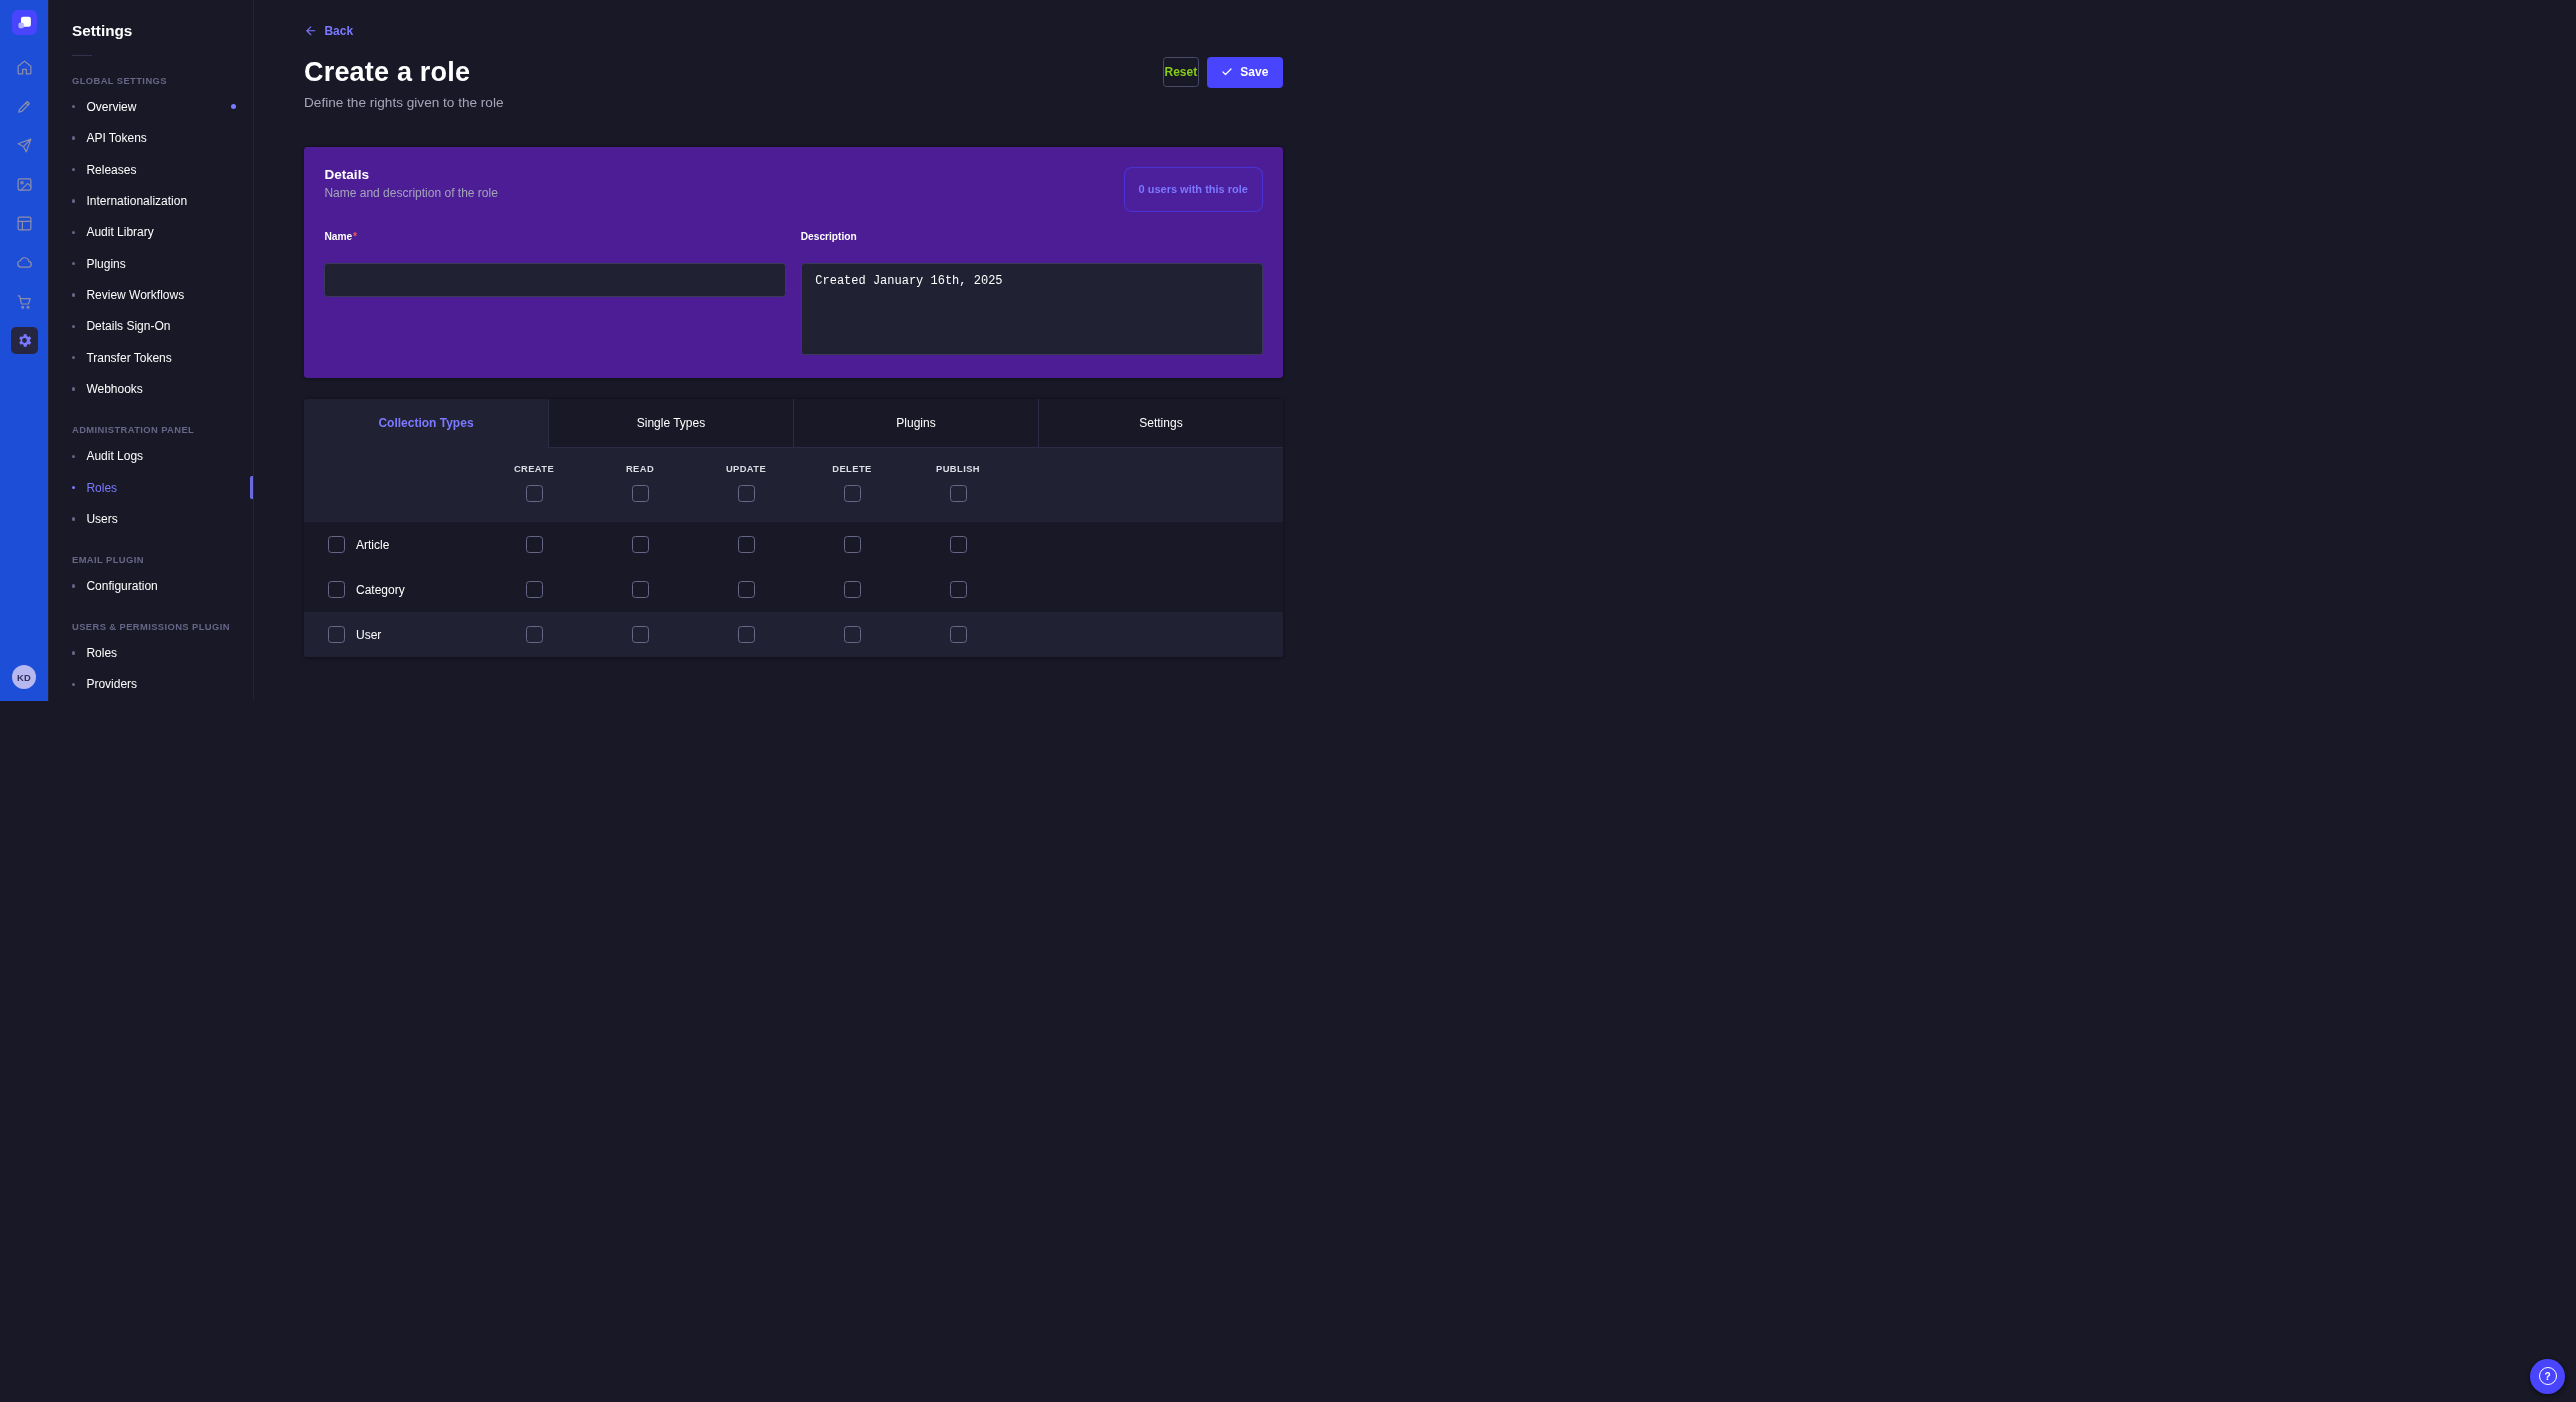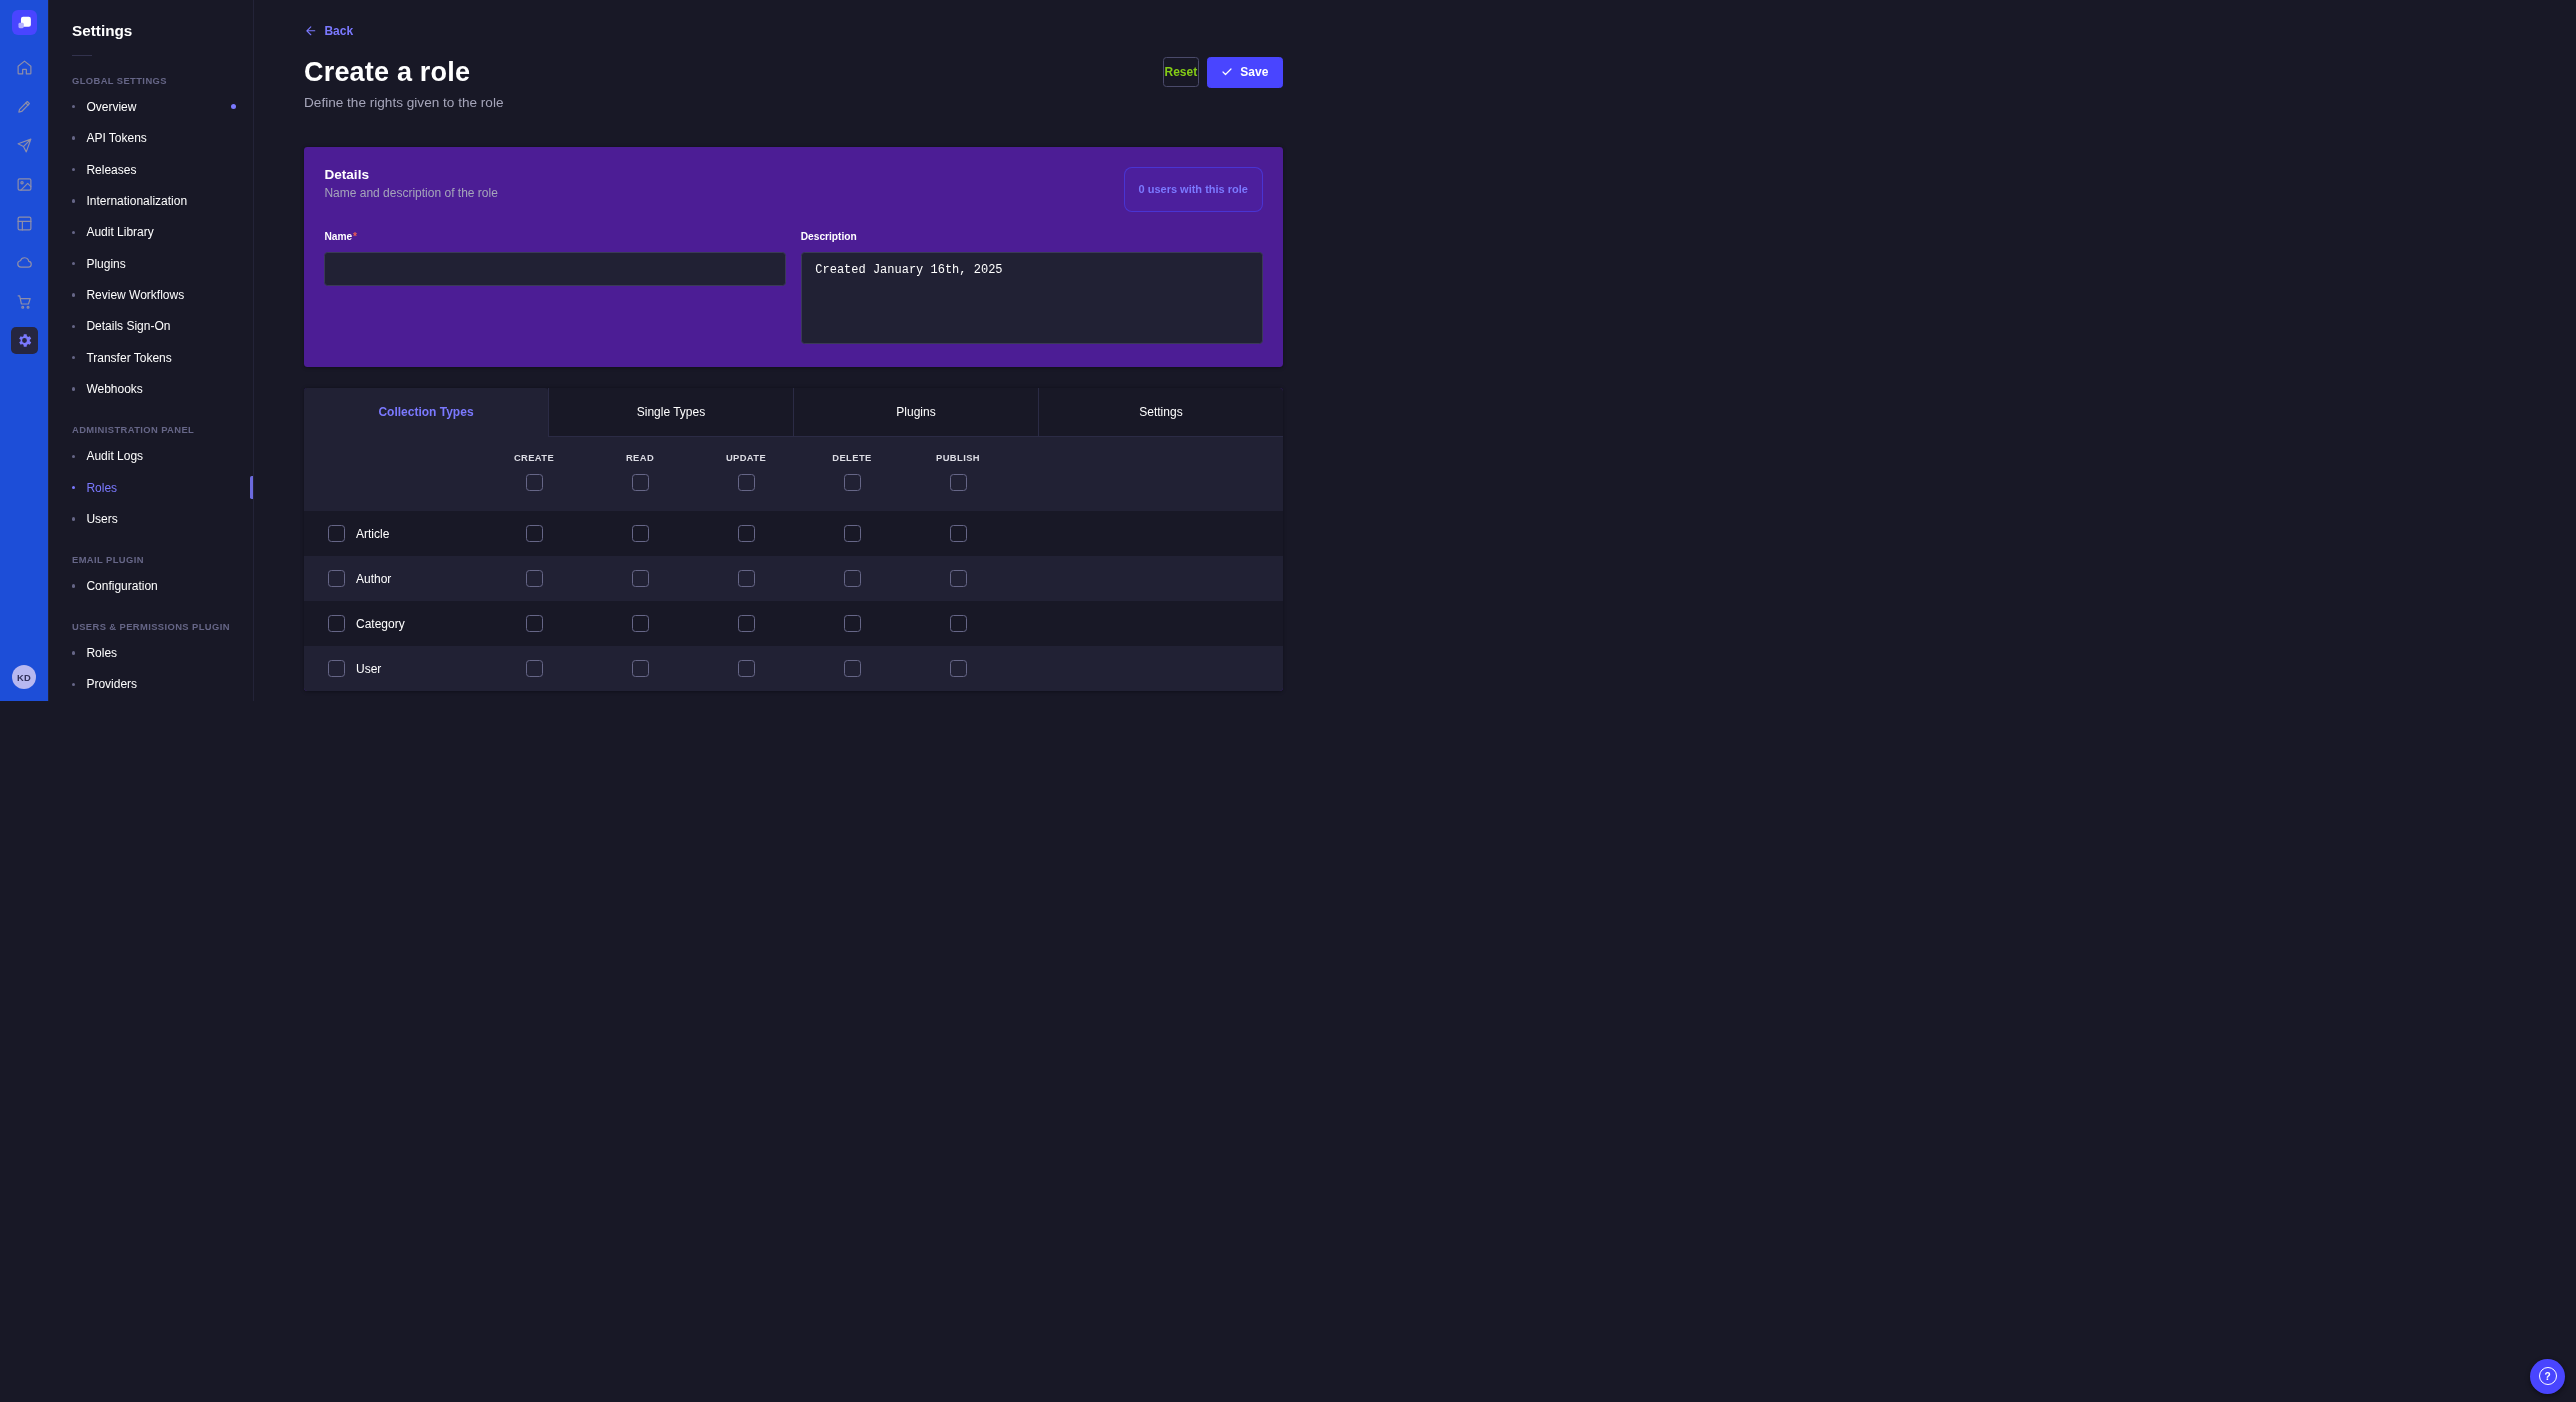--- a/index.html
+++ b/index.html
@@ -90,21 +90,21 @@
   .details-card { margin-top:37px; padding:20.4px; }
   .card-header { display:flex; justify-content:space-between; align-items:flex-start; }
   .card-title { font-size:13.6px; font-weight:bold; margin:0; }
   .card-subtitle { font-size:12px; color:#a5a5ba; margin-top:4.3px; }
   .users-btn {
     background:rgba(73,69,255,.08); border:0.9px solid rgba(73,69,255,.55);
     color:#7b79ff; font-size:11px; font-weight:bold;
     height:45px; padding:0 13.6px; border-radius:8px; cursor:pointer; font-family:inherit;
   }
   .fields { display:grid; grid-template-columns:1fr 1fr; gap:14.5px; margin-top:19px; align-items:start; }
-  .field-label { font-size:10.2px; font-weight:bold; display:block; margin-bottom:10px; }
+  .field-label { font-size:10.2px; font-weight:bold; display:block; margin-bottom:21px; }
   .req-mark { color:#ee5e52; padding-left:0.9px; }
   .text-input {
     width:100%; height:34px; background:#212134;
     border:0.9px solid #3a3a56; border-radius:3.4px;
     padding:0 13.6px; color:#ffffff; font-size:12px; font-family:inherit;
   }
   .textarea-input {
     width:100%; height:92px; background:#212134;
     border:0.9px solid #3a3a56; border-radius:3.4px;
     padding:9.4px 13.6px; color:#ffffff; font-size:12px; font-family:Liberation Mono, monospace;
@@ -384,42 +384,20 @@
         </div>
       <div class="cell-center">
           <span class="cbx" role="checkbox" aria-checked="false"></span>
         </div>
       <div class="cell-center">
           <span class="cbx" role="checkbox" aria-checked="false"></span>
         </div>
       <div></div>
     </div>
 
-    <div class="perm-row perm-grid-cols">
-      <div class="row-name">
-        <span class="cbx" role="checkbox" aria-checked="false"></span>
-        <span>Author</span>
-      </div>
-      <div class="cell-center">
-          <span class="cbx" role="checkbox" aria-checked="false"></span>
-        </div>
-      <div class="cell-center">
-          <span class="cbx" role="checkbox" aria-checked="false"></span>
-        </div>
-      <div class="cell-center">
-          <span class="cbx" role="checkbox" aria-checked="false"></span>
-        </div>
-      <div class="cell-center">
-          <span class="cbx" role="checkbox" aria-checked="false"></span>
-        </div>
-      <div class="cell-center">
-          <span class="cbx" role="checkbox" aria-checked="false"></span>
-        </div>
-      <div></div>
-    </div>
 
     <div class="perm-row perm-grid-cols alt">
       <div class="row-name">
         <span class="cbx" role="checkbox" aria-checked="false"></span>
         <span>Category</span>
       </div>
       <div class="cell-center">
           <span class="cbx" role="checkbox" aria-checked="false"></span>
         </div>
       <div class="cell-center">

